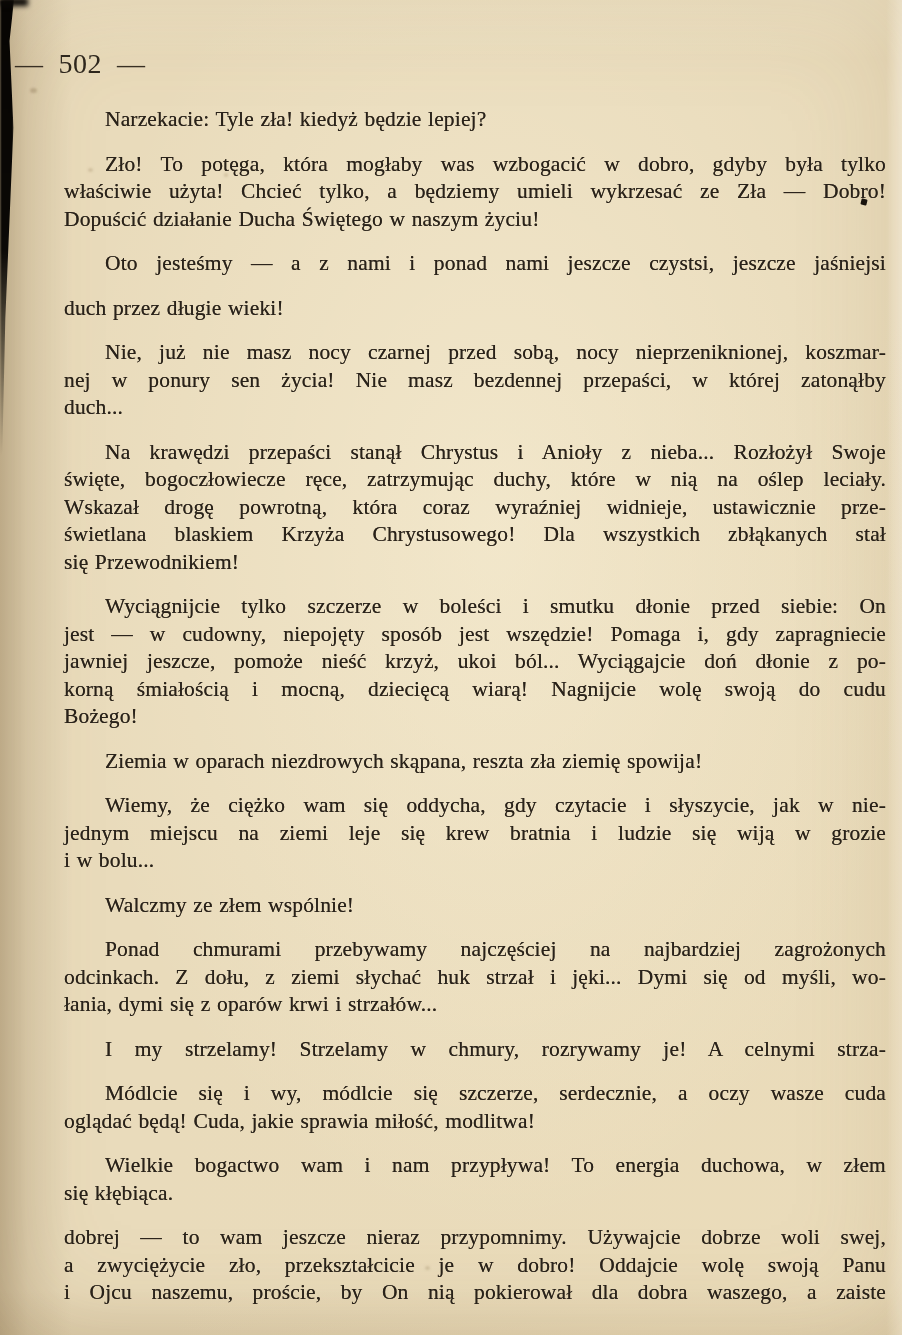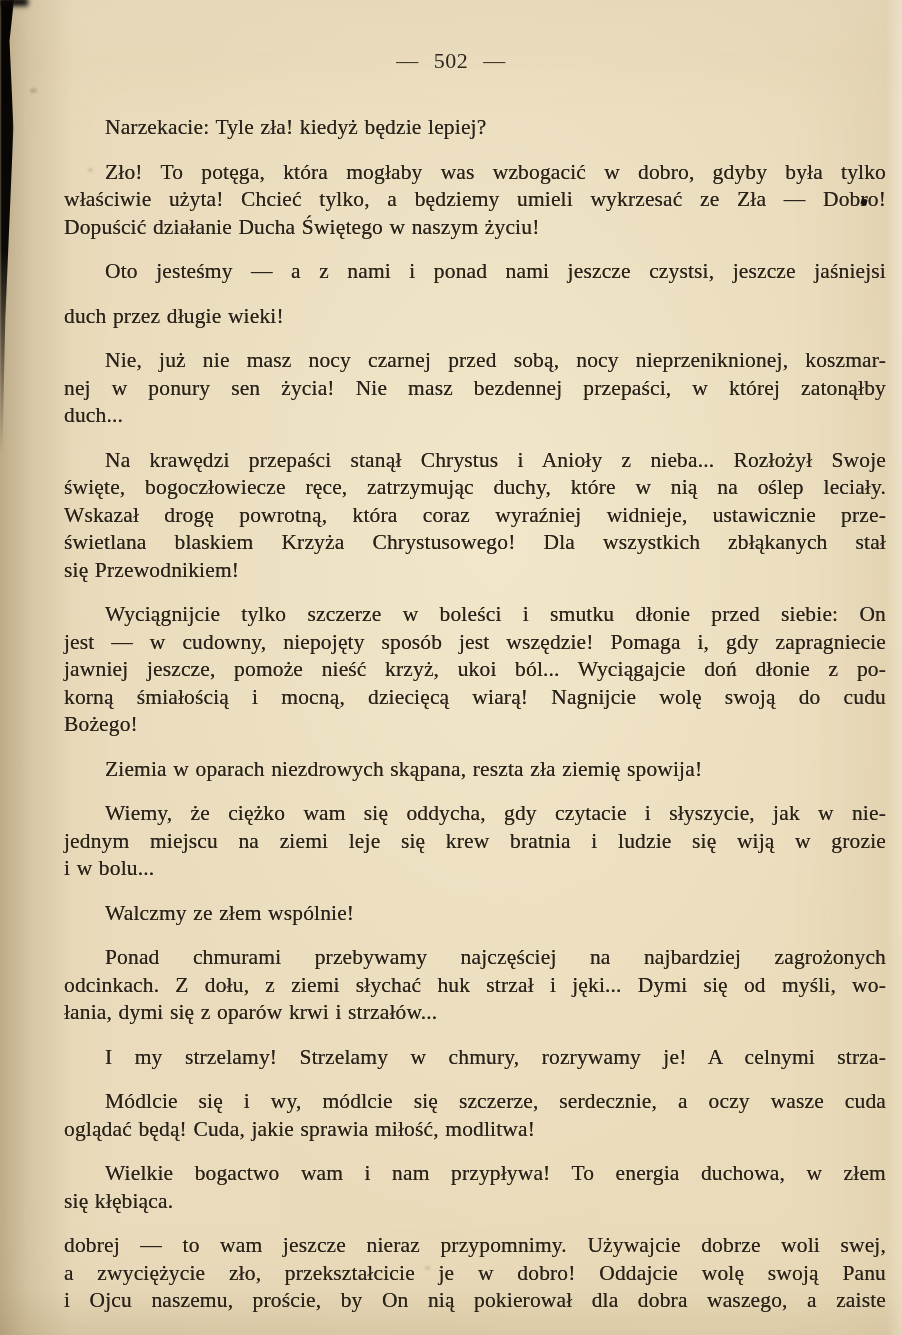--- a/index.html
+++ b/index.html
@@ -25,34 +25,34 @@
     background:linear-gradient(180deg,#070503 0%, #0b0906 55%, rgba(11,9,6,0) 100%);
     clip-path:polygon(0 0, 100% 0, 68% 9%, 96% 28%, 38% 70%, 16% 100%, 0 100%);
     filter:blur(1.2px);
   }
   .edge-top-sliver {
     position:absolute; left:0; top:-2px; width:28px; height:8px;
     background:#0b0906; filter:blur(2.5px);
   }
   .header {
     position:absolute; top:48px; left:0; width:100%;
-    text-align:center;
-    font-size:22px; color:#2e271d;
+    text-align:left;
+    font-size:28px; color:#2e271d;
     letter-spacing:0.5px;
   }
   .header .dash { margin:0 15px; color:#382f23; }
   .textblock {
     position:absolute; top:103px; left:64px; width:822px;
     font-size:21.5px; line-height:27.5px;
     color:#29221a;
     word-spacing:1px; letter-spacing:0.15px;
     text-shadow:0 0 0.4px rgba(42,32,20,0.75);
   }
   .para { margin-top:17px; }
-  .para:first-child { margin-top:11px;font-family:Liberation Serif, serif; }
+  .para:first-child { margin-top:3px;font-family:Liberation Serif, serif; }
   .line { text-align:justify; text-align-last:justify; }
   .line.last { text-align-last:left; }
   .line.first { text-indent:41px; }
   .speck-main {
     position:absolute; left:861px; top:199px; width:6px; height:6px;
     background:#18130d; border-radius:1px; transform:rotate(14deg);
   }
   .paper-spot { position:absolute; border-radius:50%; background:rgba(125,98,60,0.22); filter:blur(1px); }
   .spot-a { left:88px; top:168px; width:5px; height:4px; }
   .spot-b { left:224px; top:173px; width:4px; height:4px; }

